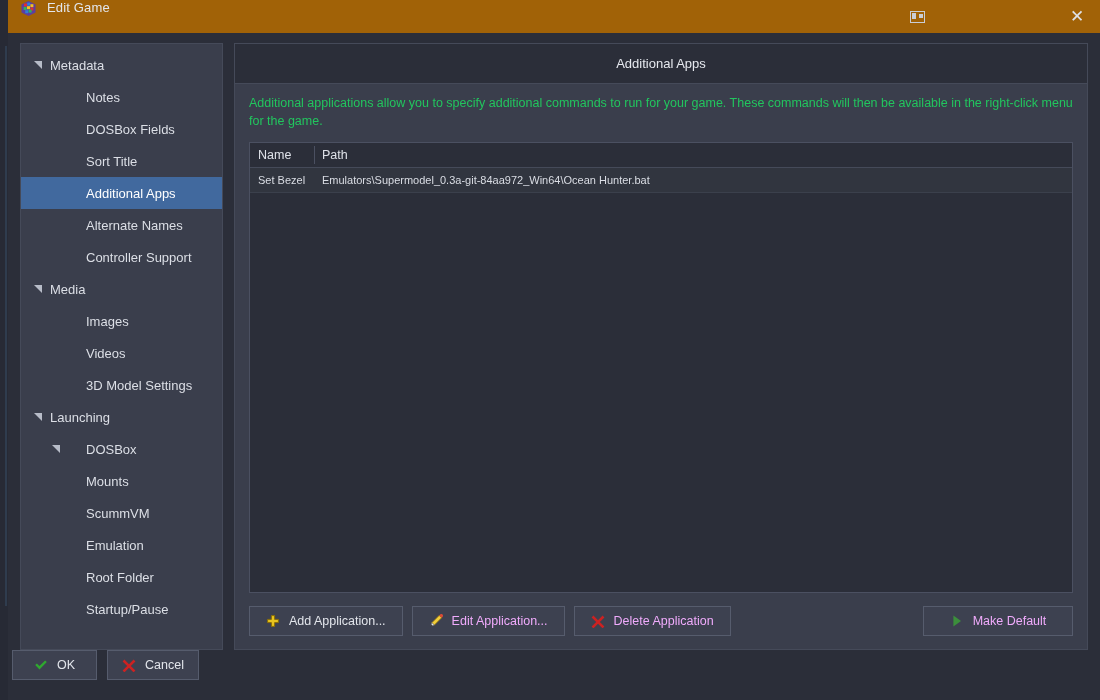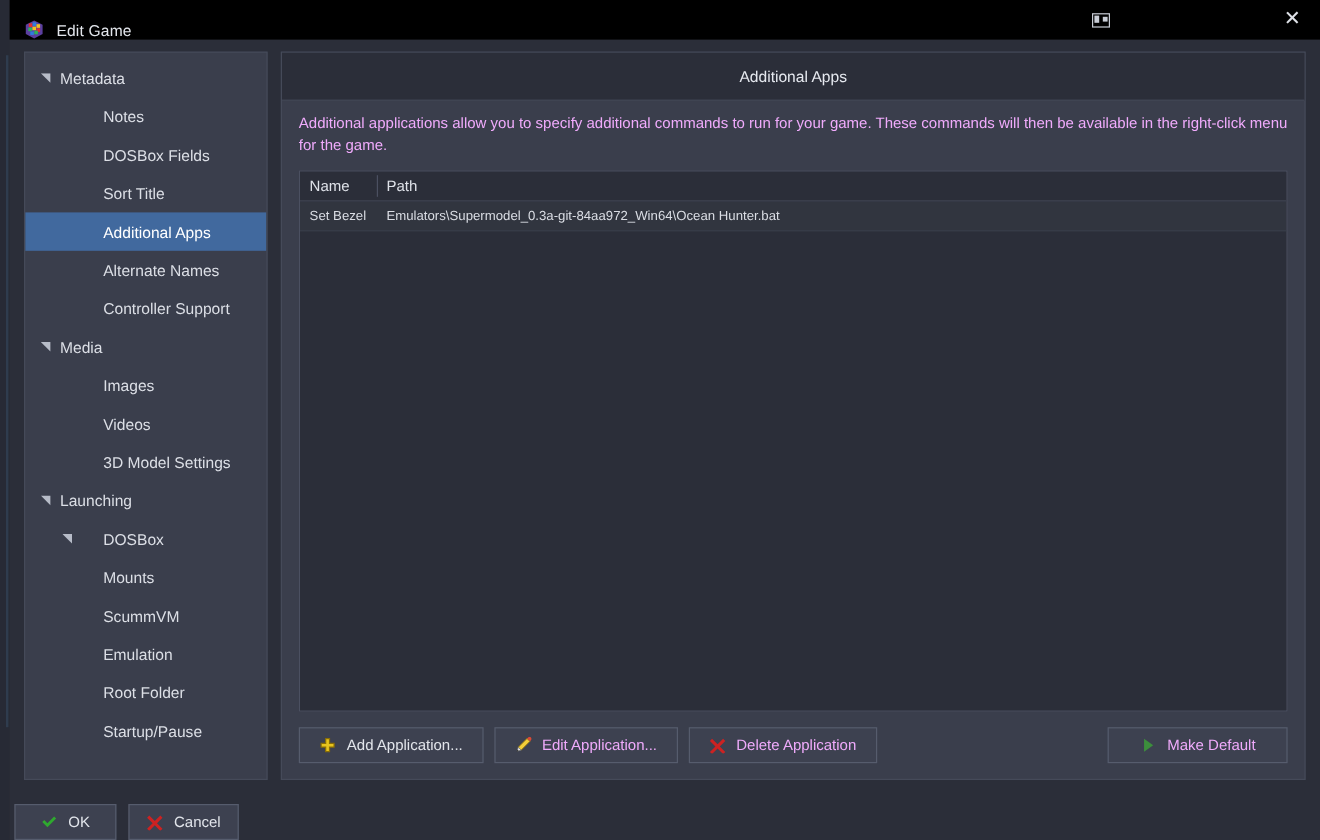--- a/index.html
+++ b/index.html
@@ -35,23 +35,23 @@
     height: 700px;
     background: #2b2e39;
     display: flex;
     flex-direction: column;
   }
 
   
   #titlebar {
     height: 33px;
     min-height: 33px;
-    background: #000000;
-    display: flex;
-    align-items: flex-end;
+    background: #a16207;
+    display: flex;
+    align-items: flex-start;
     padding-left: 12px;
     position: relative;
   }
   #app-icon {
     width: 17px; height: 17px;
     position: relative;
     margin-right: 10px;
     flex: none;
   }
   #app-icon svg { display: block; }
@@ -165,21 +165,21 @@
     display: flex;
     align-items: center;
     justify-content: center;
     font-size: 13px;
     color: #e6e9ef;
   }
   #panel-desc {
     padding: 10px 14px 12px 14px;
     font-size: 12.5px;
     line-height: 18px;
-    color: #f0abfc;
+    color: #22c55e;
   }
 
   
   #grid {
     margin: 0 14px;
     flex: 1;
     min-height: 0;
     background: #2b2e39;
     border: 1px solid #4b5061;
     display: flex;
@@ -254,21 +254,21 @@
   .btn.disabled { color: #f0abfc; }
   .btn .lbl { line-height: 1; }
   .spacer { flex: 1; }
   #btn-make-default { min-width: 150px; margin-left: 16px; }
 
   
   #footer {
     height: 50px;
     min-height: 50px;
     display: flex;
-    align-items: flex-end;
+    align-items: flex-start;
     padding-left: 4px;
     gap: 10px;
     background: #2b2e39;
   }
   #footer .btn { min-width: 85px; padding: 0 14px; }
 
   
   .ico { width: 14px; height: 14px; flex: none; display: block; }
 </style>
 </head>

